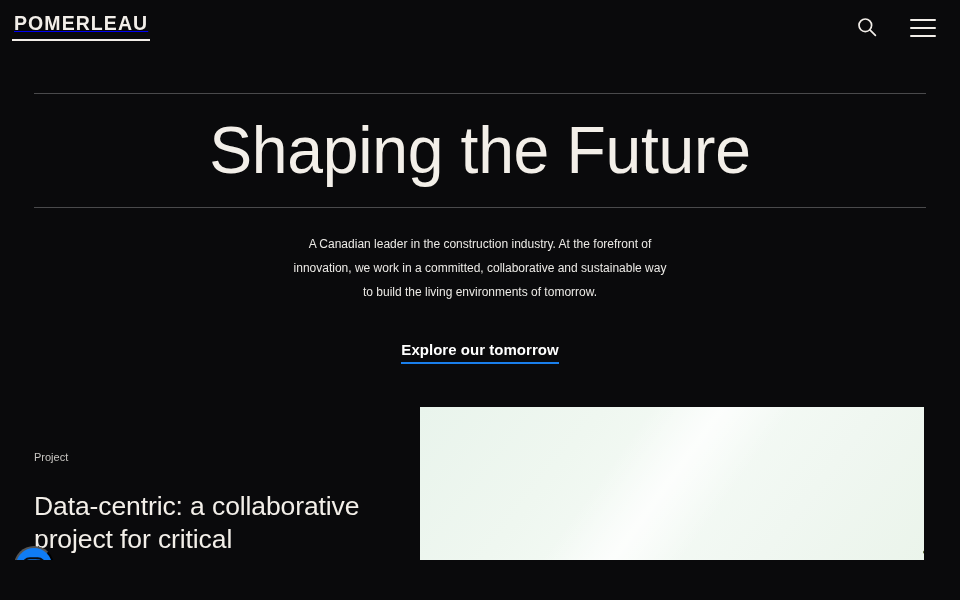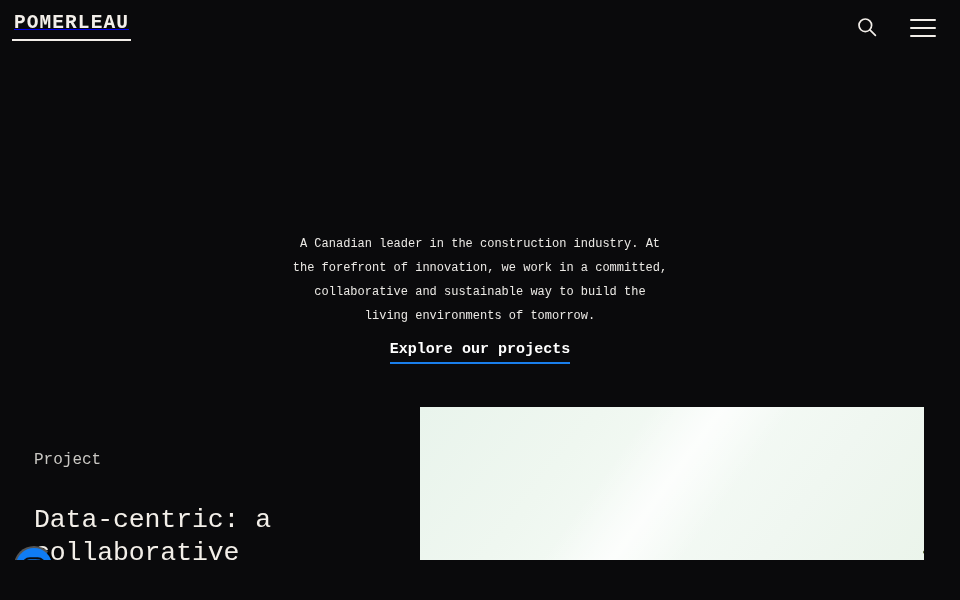--- a/index.html
+++ b/index.html
@@ -17,21 +17,20 @@
     color: #f2eee9;
     -webkit-font-smoothing: antialiased;
   }
 
   .page {
     position: relative;
     width: 960px;
     height: 560px;
     overflow: hidden;
     background: #0a0a0c;
-    font-family: Liberation Mono, monospace;
   }
 
   
   .header {
     position: absolute;
     top: 0; left: 0;
     width: 960px;
     height: 56px;
     display: flex;
     align-items: center;
@@ -164,24 +163,24 @@
   }
 
   .feature-text {
     position: absolute;
     left: 34px;
     top: 45px;
     width: 330px;
   }
 
   .feature-kicker {
-    font-size: 16px;
+    font-size: 11px;
     color: #c9c7c3;
     line-height: 1;
-    margin-bottom: 36px;
+    margin-bottom: 27px;
   }
 
   .feature-title {
     font-size: 26.5px;
     font-weight: 400;
     line-height: 33px;
     color: #f3efe9;
     letter-spacing: -0.004em;
   }
 
@@ -277,25 +276,32 @@
         <span class="hamburger">
           <span></span>
             <span></span>
             <span></span>
         </span>
       </button>
 
     </div>
   </header>
 
+  <section class="hero">
+    <div class="rule"></div>
+    <div class="hero-title-wrap">
+      <h1 class="hero-title">Shaping the Future</h1>
+    </div>
+    <div class="rule"></div>
+  </section>
 
   <p class="hero-body">A Canadian leader in the construction industry. At the forefront of innovation, we work in a committed, collaborative and sustainable way to build the living environments of tomorrow.</p>
 
   <div class="hero-cta">
-    <a href="#">Explore our projects</a>
+    <a href="#">Explore our tomorrow</a>
   </div>
 
   <section class="feature">
 
     <div class="feature-text">
       <div class="feature-kicker">Project</div>
       <h2 class="feature-title"><span>Data-centric: a collaborative project for critical infrastructure</span><span class="feature-arrow">→</span></h2>
     </div>
 
     <div class="feature-media" title="Bright overcast sky with dark green foliage in lower right corner">

